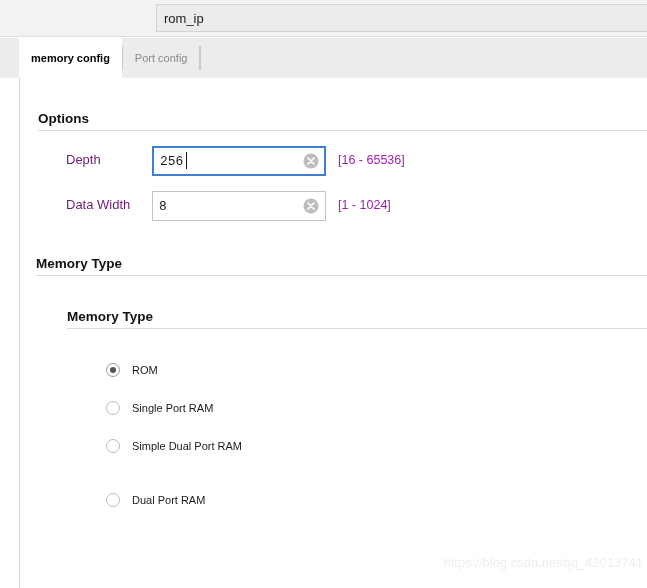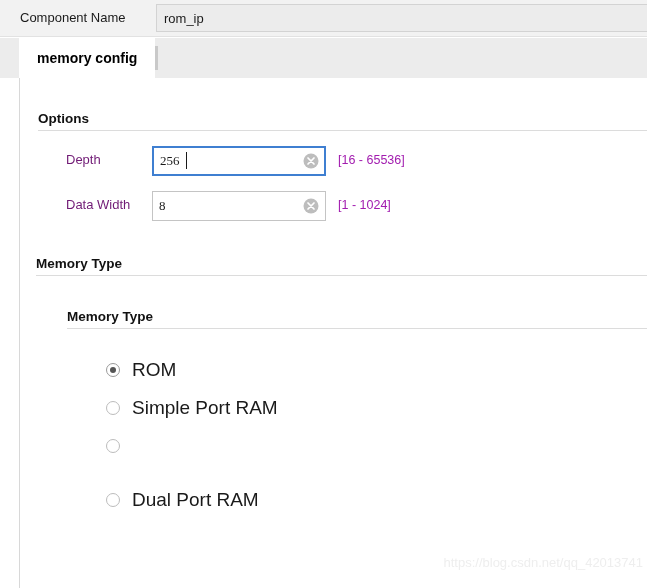--- a/index.html
+++ b/index.html
@@ -61,22 +61,22 @@
     position: absolute;
     left: 19px; top: 0;
     right: 0; bottom: 0;
     display: flex;
     align-items: stretch;
   }
   .tab {
     display: flex;
     align-items: center;
     justify-content: center;
-    padding: 0 18px;
-    font-size: 14px;
+    padding: 0 12px;
+    font-size: 11px;
     color: #8a8a8a;
     background: transparent;
     cursor: pointer;
     white-space: nowrap;
     position: relative;
   }
   .tab.active {
     background: #ffffff;
     color: #000000;
     font-weight: bold;
@@ -144,21 +144,21 @@
     position: absolute;
     left: 132px; top: 0;
     width: 174px;
     height: 30px;
   }
   .field-input {
     width: 100%;
     height: 100%;
     border: 1px solid #c4c4c4;
     background: #ffffff;
-    font-family: Liberation Serif, serif;
+    font-family: Liberation Mono, monospace;
     font-size: 13px;
     color: #1a1a1a;
     padding: 4px 30px 4px 6px;
     outline: none;
   }
   .field-wrap.focused .field-input {
     border: 2px solid #3f7fd1;
   }
   
   .caret {
@@ -213,48 +213,48 @@
   .radio-item.checked .radio-mark::after {
     content: "";
     position: absolute;
     left: 3px; top: 3px;
     width: 6px; height: 6px;
     border-radius: 50%;
     background: #555555;
   }
   .radio-label {
     margin-left: 12px;
-    font-size: 19px;
+    font-size: 11px;
     color: #1a1a1a;
     white-space: nowrap;
   }
 
   
   .watermark {
     position: absolute;
     right: 4px;
     bottom: 18px;
     font-size: 13px;
     color: #eeeeee;
     white-space: nowrap;
     user-select: none;
   }
 </style>
 </head>
 <body>
 
 <div class="component-row">
-  <div class="component-label">Component Name</div>
   <input class="component-field" type="text" value="rom_ip" style="">
 </div>
 
 <div class="tab-strip">
   <div class="tab-strip-inner">
     <div class="tab active">memory config</div>
     <div class="tab-sep"></div>
+    <div class="tab">Port config</div>
     <div class="tab-sep"></div>
     <div class="tab-sep"></div>
   </div>
 </div>
 
 <div class="panel">
 
   <div class="section-head sec-options-title">Options</div>
   <div class="section-rule sec-options-rule"></div>
 
@@ -289,24 +289,25 @@
   <div class="section-head sec-memtype2-title">Memory Type</div>
   <div class="section-rule sec-memtype2-rule"></div>
 
   <div class="radio-group">
     <div class="radio-item checked" style="top:0px;">
       <span class="radio-mark"></span>
       <span class="radio-label">ROM</span>
     </div>
     <div class="radio-item" style="top:38px;">
       <span class="radio-mark"></span>
-      <span class="radio-label">Simple Port RAM</span>
+      <span class="radio-label">Single Port RAM</span>
     </div>
     <div class="radio-item" style="top:76px;">
       <span class="radio-mark"></span>
+      <span class="radio-label">Simple Dual Port RAM</span>
     </div>
     <div class="radio-item" style="top:130px;">
       <span class="radio-mark"></span>
       <span class="radio-label">Dual Port RAM</span>
     </div>
   </div>
 
 </div>
 
 <div class="watermark">https://blog.csdn.net/qq_42013741</div>

